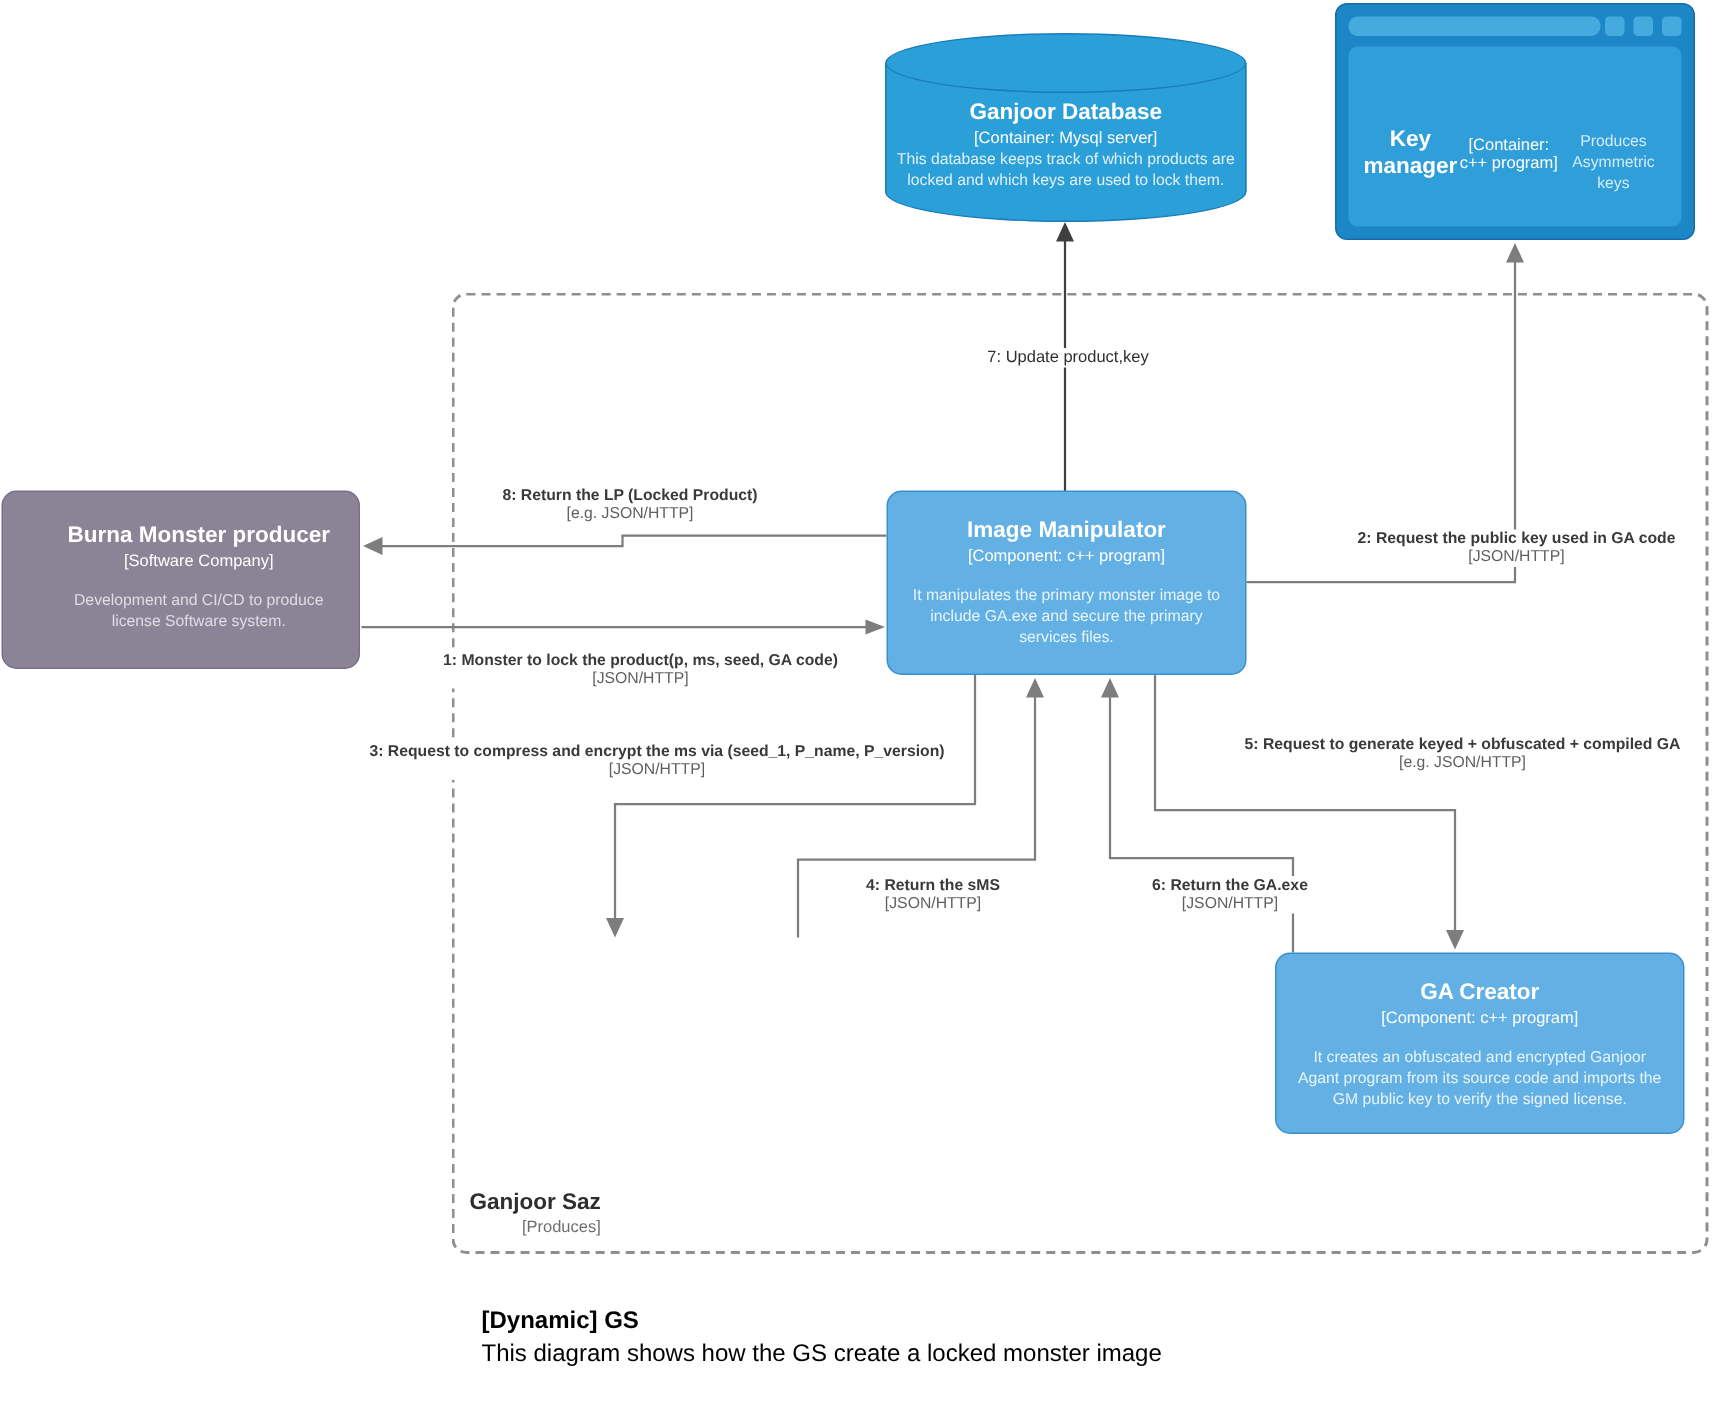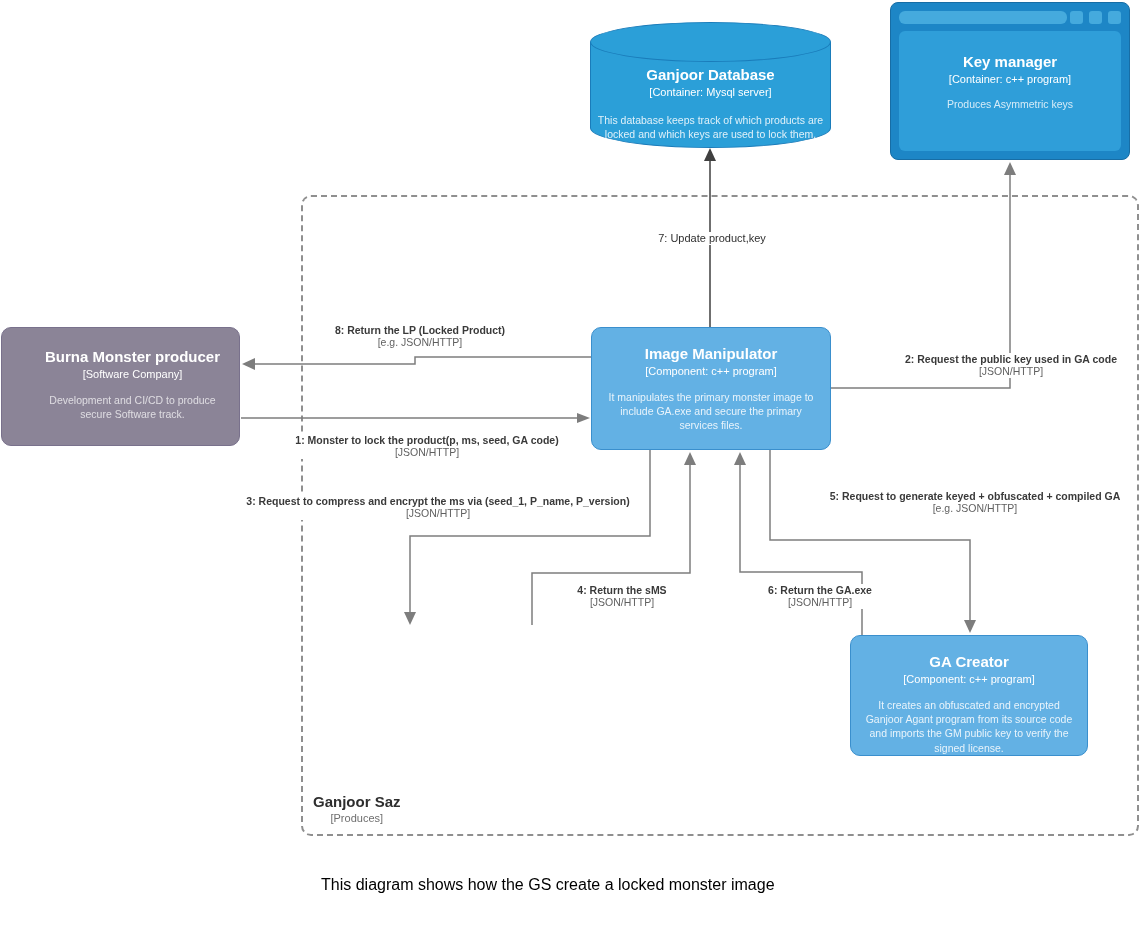--- a/index.html
+++ b/index.html
@@ -7,21 +7,21 @@
   .canvas {
     position: relative; width: 1141px; height: 934px; background: #ffffff;
     font-family: "Liberation Sans", sans-serif; overflow: hidden;
   }
 
   
   .boundary {
     position: absolute; left: 301px; top: 195px; width: 838px; height: 641px;
     border: 2px dashed #8f8f8f; border-radius: 10px; z-index: 0;
   }
-  .boundary-label { position: absolute; left: 10px; bottom: 10px; text-align: center; }
+  .boundary-label { position: absolute; left: 10px; bottom: 10px; text-align: right; }
   .boundary-title { font-size: 15px; font-weight: bold; color: #2e2e2e; }
   .boundary-sub { font-size: 11px; color: #6e6e6e; margin-top: 2px; }
 
   
   svg.arrows { position: absolute; left: 0; top: 0; z-index: 1; pointer-events: none; }
 
   
   .node { position: absolute; z-index: 2; color: #ffffff; text-align: center; }
   .n-title { font-size: 15px; font-weight: bold; line-height: 1.2; }
   .n-sub { font-size: 11px; margin-top: 2px; }
@@ -64,21 +64,21 @@
     position: absolute; left: 8px; top: 8px; width: 168px; height: 13px;
     background: #45aadd; border-radius: 6px;
   }
   .browser-btn {
     position: absolute; top: 8px; width: 13px; height: 13px;
     background: #45aadd; border-radius: 3px;
   }
   .browser-panel {
     position: absolute; left: 8px; right: 8px; top: 28px; bottom: 8px;
     background: #2f9ed9; border-radius: 6px;
-    display: flex; flex-direction: column; align-items: center; padding: 22px 10px 0;
+    display: flex; flex-direction: row; align-items: center; padding: 22px 10px 0;
   }
   .browser-panel .n-desc { margin-top: 12px; color: rgba(255,255,255,0.8); }
 
   
   .rel {
     position: absolute; z-index: 3; transform: translateX(-50%);
     text-align: center; background: #ffffff; padding: 0 3px; line-height: 1.18; white-space: nowrap;
   }
   .rel-main { font-size: 10.5px; font-weight: bold; color: #3a3a3a; text-align: right; }
   .rel-main.regular { font-weight: normal; color: #2f2f2f; font-size: 11px; }
@@ -124,50 +124,50 @@
     <polygon points="710,148 704,161 716,161" fill="#3f3f3f"></polygon>
   </svg>
 
   <div class="node cylinder" style="left:590px; top:22px; width:241px; height:126px;">
     <div class="cyl-bottom"></div>
     <div class="cyl-body"></div>
     <div class="cyl-top"></div>
     <div class="cyl-text">
       <div class="n-title">Ganjoor Database</div>
       <div class="n-sub">[Container: Mysql server]</div>
-      <div class="n-desc" style="margin-top:15px;">This database keeps track of which products are locked and which keys are used to lock them.</div>
+      <div class="n-desc" style="margin-top:1px;">This database keeps track of which products are locked and which keys are used to lock them.</div>
     </div>
   </div>
 
   <div class="node browser" style="left:890px; top:2px; width:240px; height:158px;">
     <div class="browser-bar"></div>
     <div class="browser-btn" style="right:46px;"></div>
     <div class="browser-btn" style="right:27px;"></div>
     <div class="browser-btn" style="right:8px;"></div>
     <div class="browser-panel">
       <div class="n-title">Key manager</div>
       <div class="n-sub">[Container: c++ program]</div>
       <div class="n-desc">Produces Asymmetric keys</div>
     </div>
   </div>
 
   <div class="node ext" style="left:1px; top:327px; width:239px; height:119px;padding-left:36px;">
     <div class="n-title">Burna Monster producer</div>
     <div class="n-sub">[Software Company]</div>
-    <div class="n-desc">Development and CI/CD to produce secure Software track.</div>
+    <div class="n-desc">Development and CI/CD to produce license Software system.</div>
   </div>
 
   <div class="node comp" style="left:591px; top:327px; width:240px; height:123px;">
     <div class="n-title">Image Manipulator</div>
     <div class="n-sub">[Component: c++ program]</div>
     <div class="n-desc">It manipulates the primary monster image to include GA.exe and secure the primary services files.</div>
   </div>
 
 
-  <div class="node comp" style="left:850px; top:635px; width:238px; height:121px;">
+  <div class="node comp" style="left:850px; top:635px; width:273px; height:121px;">
     <div class="n-title">GA Creator</div>
     <div class="n-sub">[Component: c++ program]</div>
     <div class="n-desc">It creates an obfuscated and encrypted Ganjoor Agant program from its source code and imports the GM public key to verify the signed license.</div>
   </div>
 
   <div class="rel" style="left:427px; top:434px;">
     <div class="rel-main">1: Monster to lock the product(p, ms, seed, GA code)</div>
     <div class="rel-tech">[JSON/HTTP]</div>
   </div>
 
@@ -199,16 +199,17 @@
   <div class="rel" style="left:712px; top:232px;">
     <div class="rel-main regular">7: Update product,key</div>
   </div>
 
   <div class="rel" style="left:420px; top:324px;">
     <div class="rel-main">8: Return the LP (Locked Product)</div>
     <div class="rel-tech">[e.g. JSON/HTTP]</div>
   </div>
 
   <div class="caption">
+    <div class="caption-title">[Dynamic] GS</div>
     <div class="caption-desc">This diagram shows how the GS create a locked monster image</div>
   </div>
 
 </div>
 
 </body></html>

